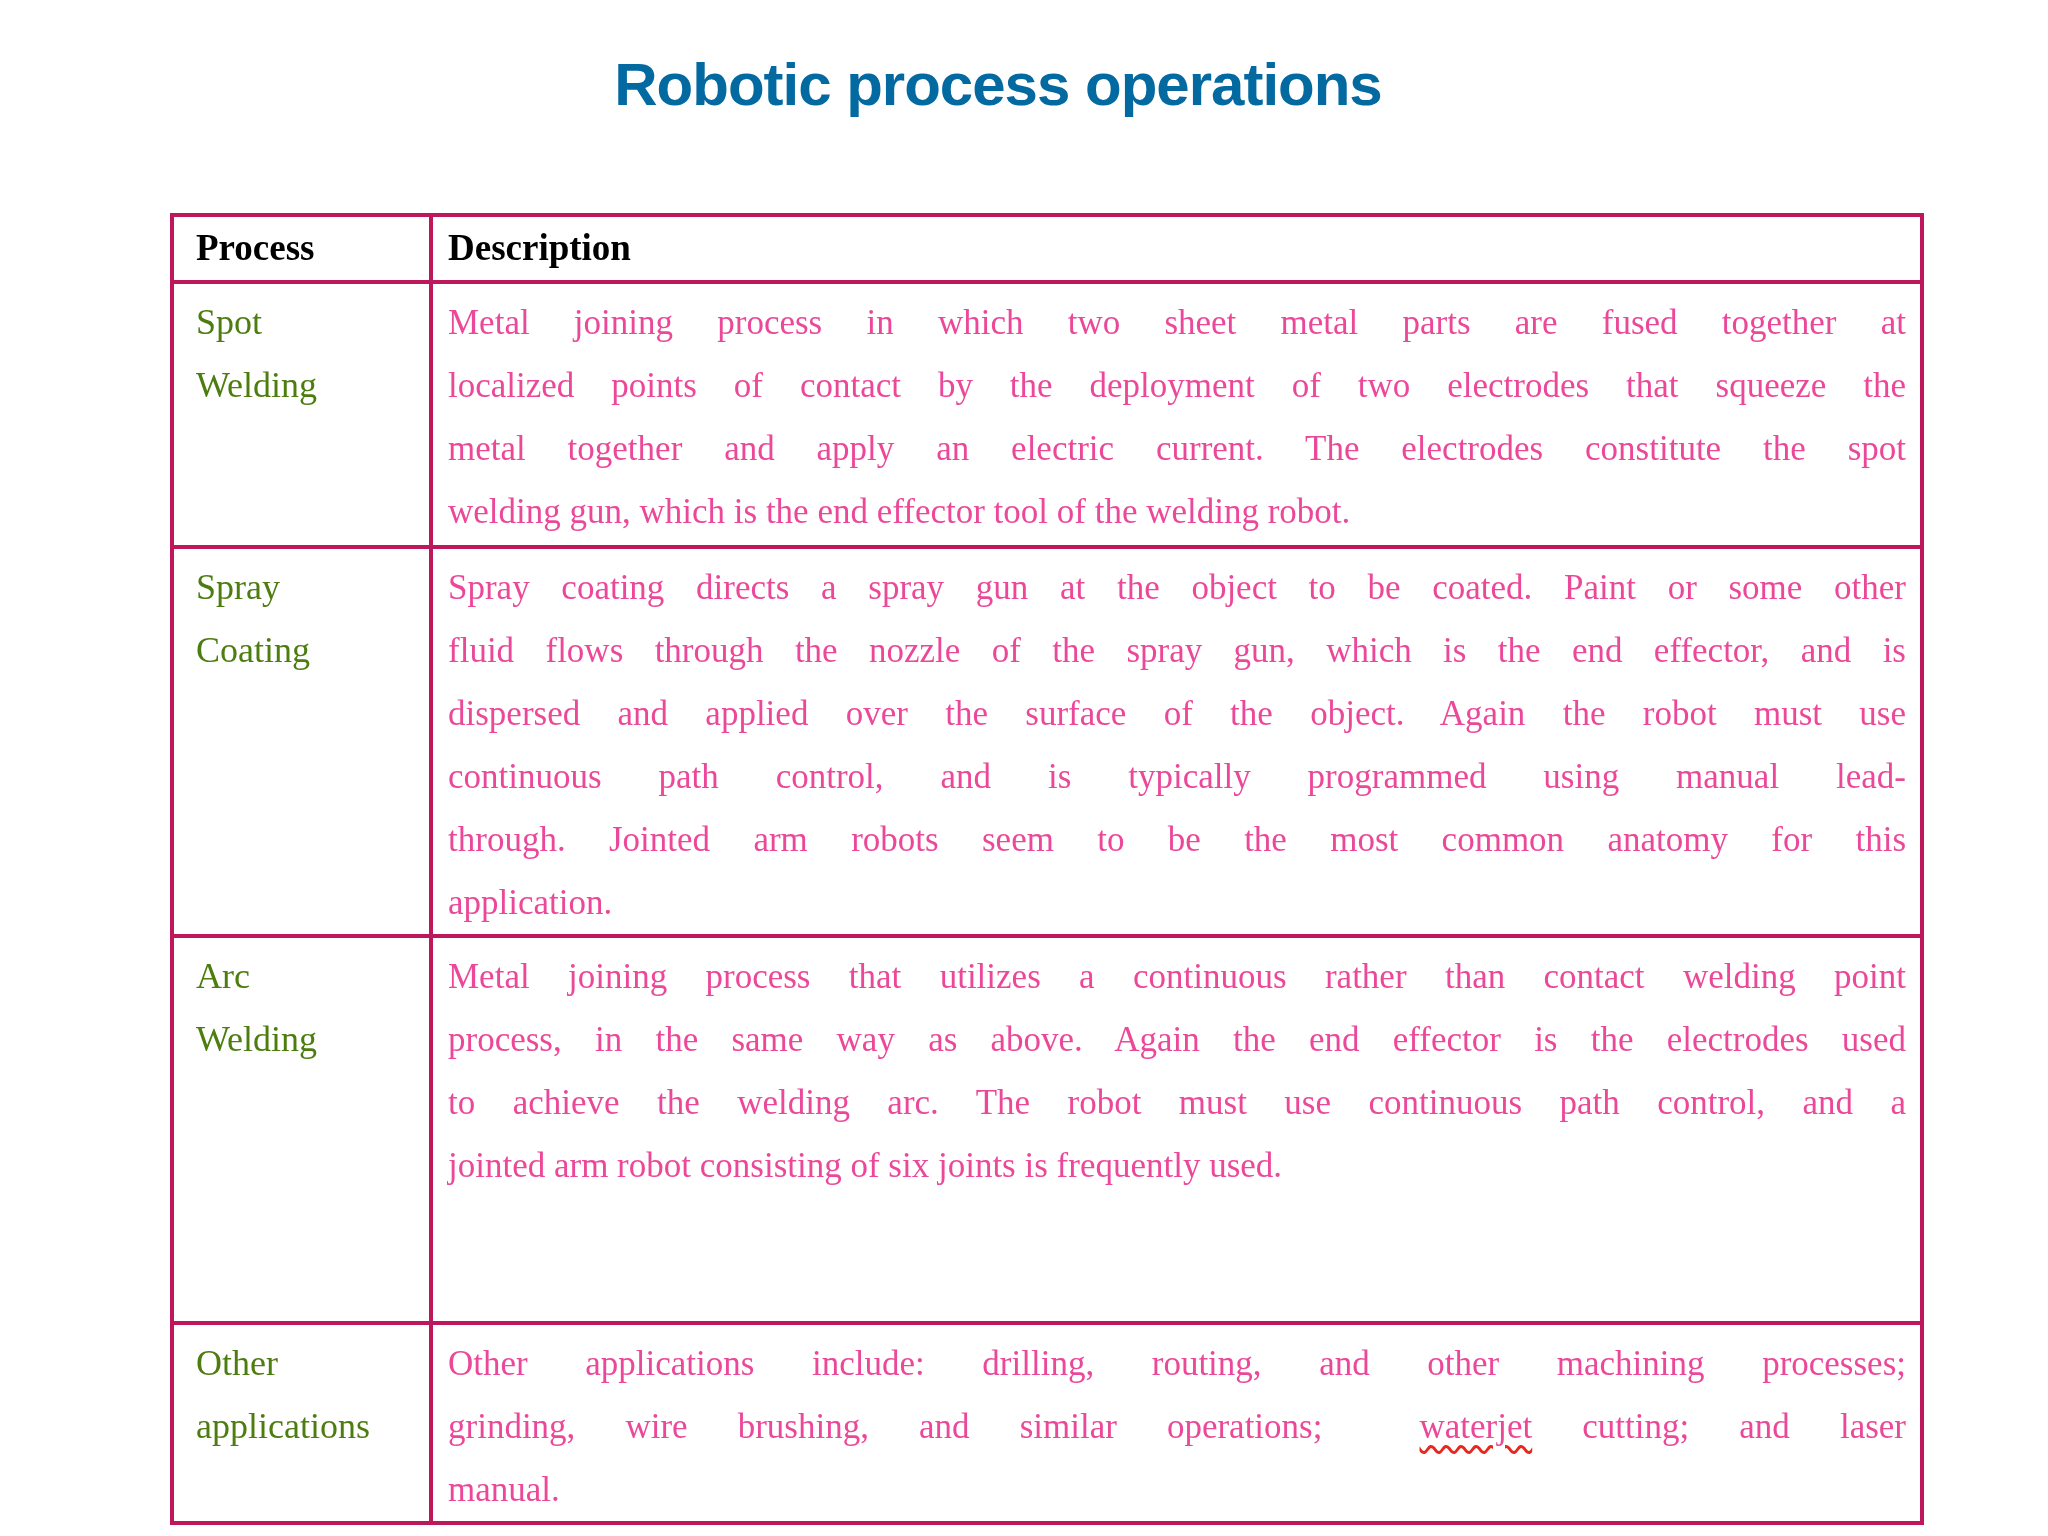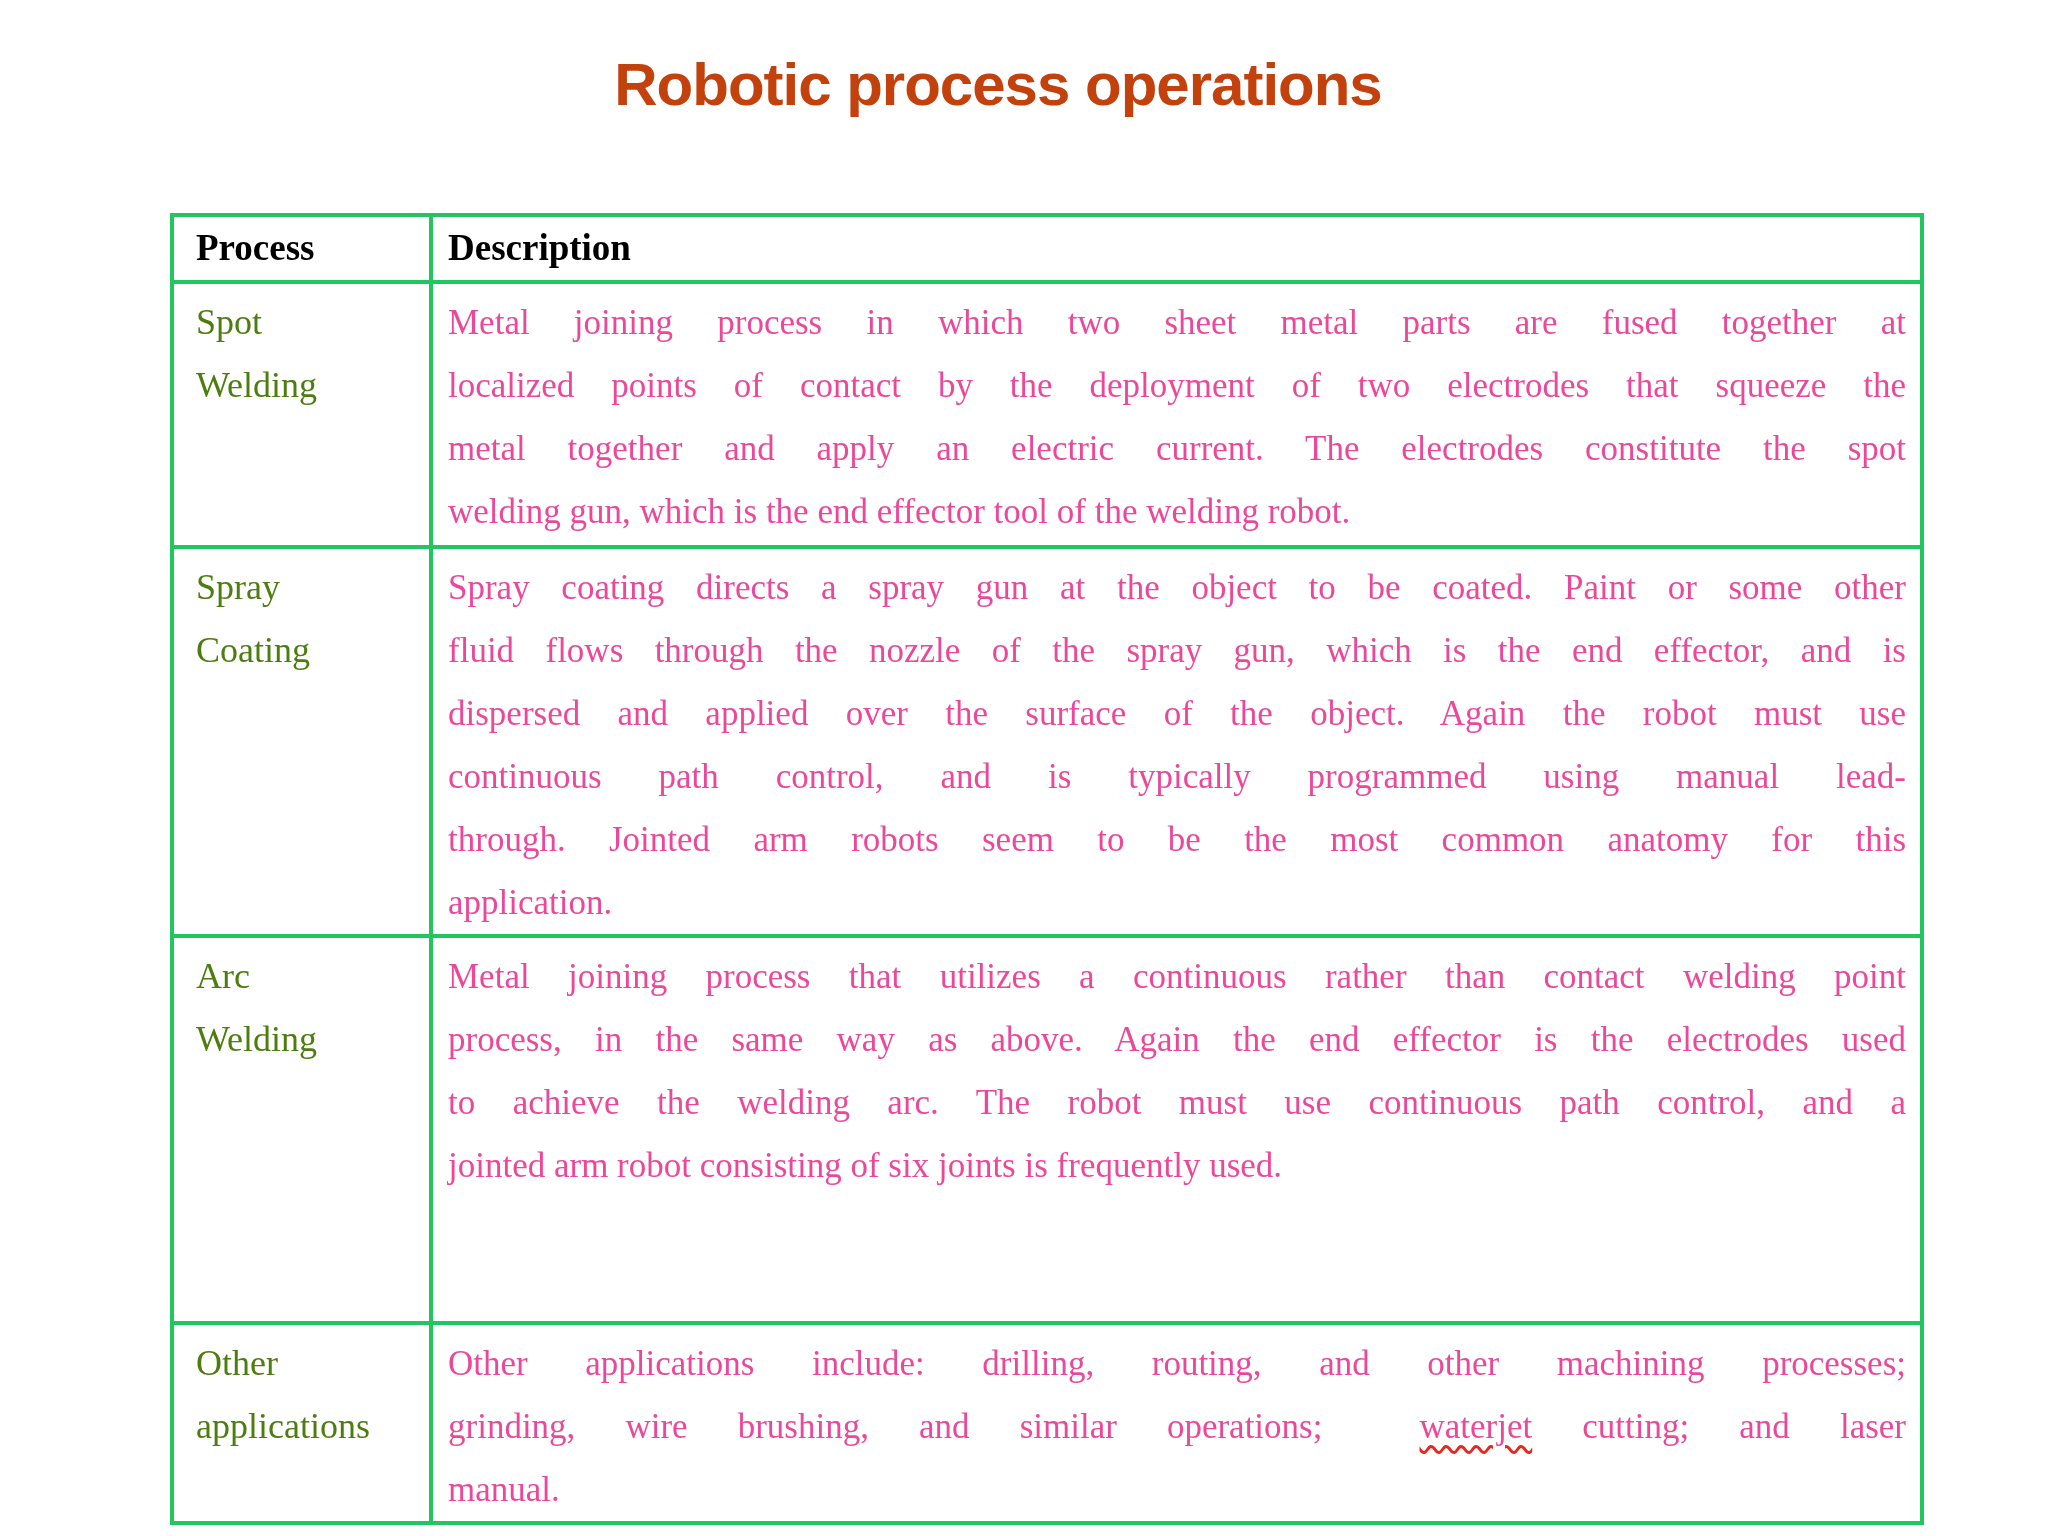--- a/index.html
+++ b/index.html
@@ -24,34 +24,34 @@
     left: 0;
     width: 2048px;
     box-sizing: border-box;
     padding-right: 52px;
     text-align: center;
     font-family: "Liberation Sans", sans-serif;
     font-weight: 700;
     font-size: 60px;
     line-height: 1.1;
     letter-spacing: -1px;
-    color: #c2410c;
+    color: #0369a1;
     white-space: nowrap;
   }
   table.proc-table {
     position: absolute;
     left: 170px;
     top: 213px;
     width: 1754px;
     border-collapse: collapse;
     table-layout: fixed;
   }
   .proc-table col.c1 { width: 259px; }
   .proc-table th, .proc-table td {
-    border: 4px solid #22c55e;
+    border: 4px solid #be185d;
     vertical-align: top;
     overflow: hidden;
   }
   .proc-table thead tr { height: 67px; }
   .proc-table tbody tr:nth-child(1) { height: 265px; }
   .proc-table tbody tr:nth-child(2) { height: 266px; }
   .proc-table tbody tr:nth-child(3) { height: 387px; }
   .proc-table tbody tr:nth-child(4) { height: 198px; }
   .proc-table th {
     font-family: "Liberation Serif", serif;

